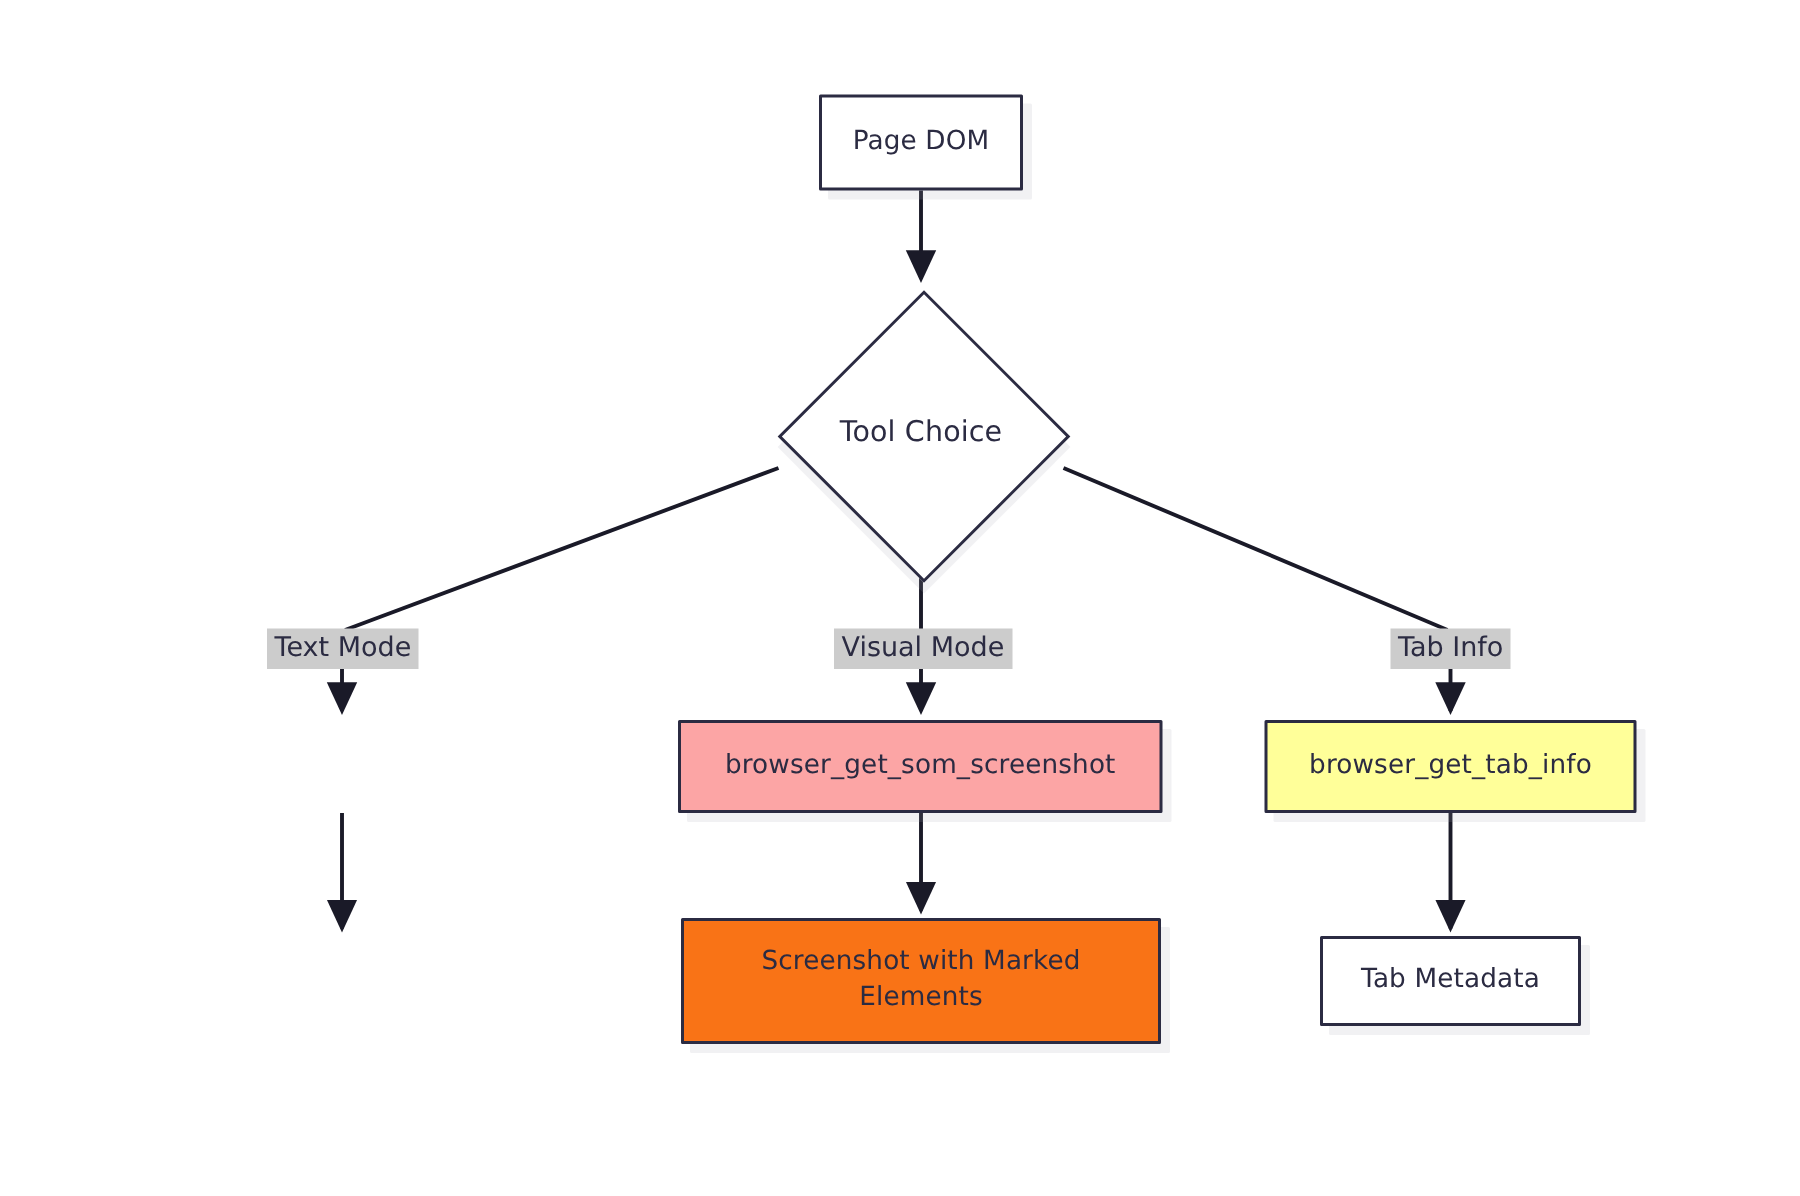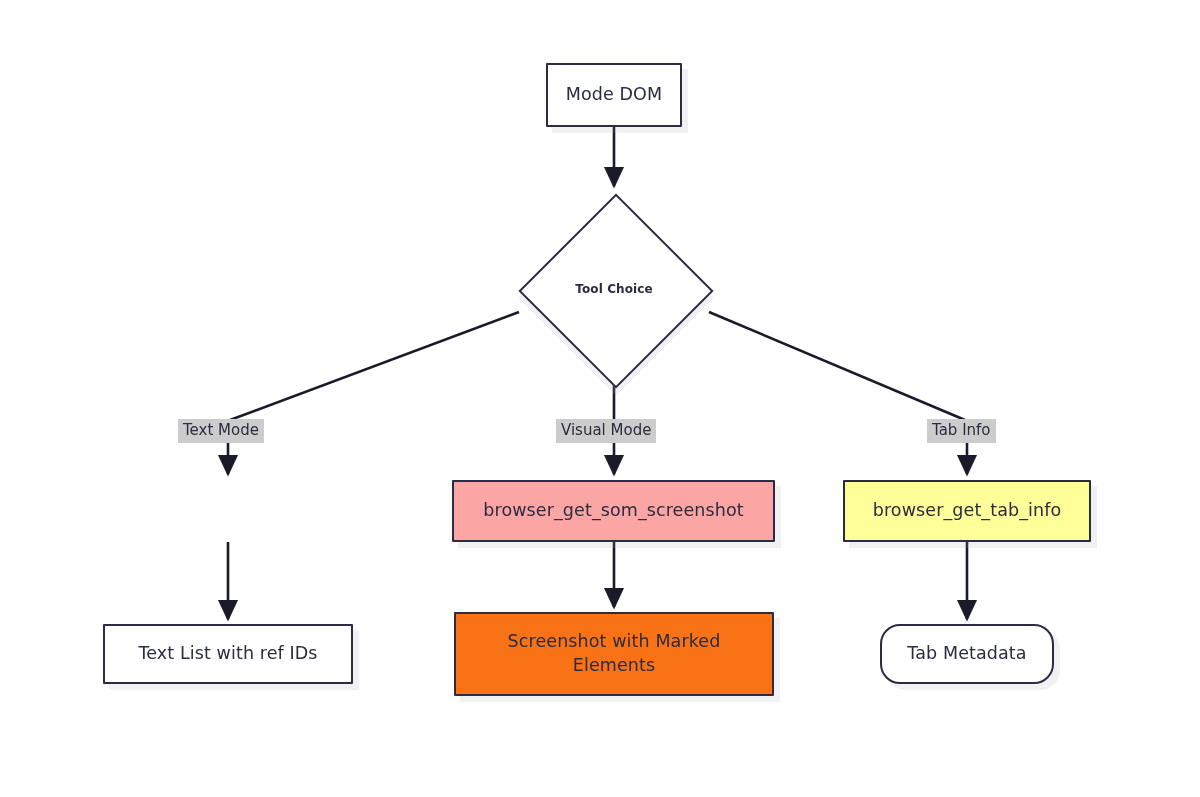--- a/index.html
+++ b/index.html
@@ -63,29 +63,28 @@
     margin-left: -67px;
     margin-top: -67px;
     background: #ffffff;
     border: 2.2px solid #2b2b42;
     transform: rotate(45deg);
     box-shadow: 5px 5px 0 0 rgba(170,170,180,0.16);
   }
   .decision .node-label {
     position: relative;
     z-index: 2;
-    font-size: 12px;
-    font-weight: bold;
+    font-size: 19px;
   }
   .edge-label {
     position: absolute;
     box-sizing: border-box;
     background: #cccccc;
     color: #2b2b42;
-    font-size: 15px;
+    font-size: 18px;
     line-height: 1;
     padding: 4px 5px 5px 5px;
     white-space: nowrap;
     z-index: 5;
   }
 </style>
 </head>
 <body>
 
 <div id="diagram-root">
@@ -110,47 +109,44 @@
     <line x1="967" y1="440" x2="967" y2="474" stroke="#1a1a28" stroke-width="2.6" marker-end="url(#arrowhead)"></line>
 
     <line x1="228" y1="542" x2="228" y2="619" stroke="#1a1a28" stroke-width="2.6" marker-end="url(#arrowhead)"></line>
 
     <line x1="614" y1="542" x2="614" y2="607" stroke="#1a1a28" stroke-width="2.6" marker-end="url(#arrowhead)"></line>
 
     <line x1="967" y1="542" x2="967" y2="619" stroke="#1a1a28" stroke-width="2.6" marker-end="url(#arrowhead)"></line>
   </svg>
 
   <div class="node process" style="left:546px; top:63px; width:136px; height:64px; background:#ffffff;">
-    <span class="node-label">Mode DOM</span>
+    <span class="node-label">Page DOM</span>
   </div>
 
   <div class="node decision" style="left:519px; top:194px; width:190px; height:190px;">
     <span class="diamond-shape"></span>
     <span class="node-label">Tool Choice</span>
   </div>
 
 
   <div class="node process" style="left:452px; top:480px; width:323px; height:62px; background:#fca5a5;">
     <span class="node-label">browser_get_som_screenshot</span>
   </div>
 
   <div class="node process" style="left:843px; top:480px; width:248px; height:62px; background:#ffff99;">
     <span class="node-label">browser_get_tab_info</span>
   </div>
 
-  <div class="node process" style="left:103px; top:624px; width:250px; height:60px; background:#ffffff;">
-    <span class="node-label">Text List with ref IDs</span>
-  </div>
 
   <div class="node process" style="left:454px; top:612px; width:320px; height:84px; background:#f97316;">
     <span class="node-label">Screenshot with Marked
 Elements</span>
   </div>
 
-  <div class="node process" style="left:880px; top:624px; width:174px; height:60px; background:#ffffff;border-radius:20px;">
+  <div class="node process" style="left:880px; top:624px; width:174px; height:60px; background:#ffffff;">
     <span class="node-label">Tab Metadata</span>
   </div>
 
   <div class="edge-label" style="left:178px; top:419px;">Text Mode</div>
 
   <div class="edge-label" style="left:556px; top:419px;">Visual Mode</div>
 
   <div class="edge-label" style="left:927px; top:419px;">Tab Info</div>
 
 </div>

